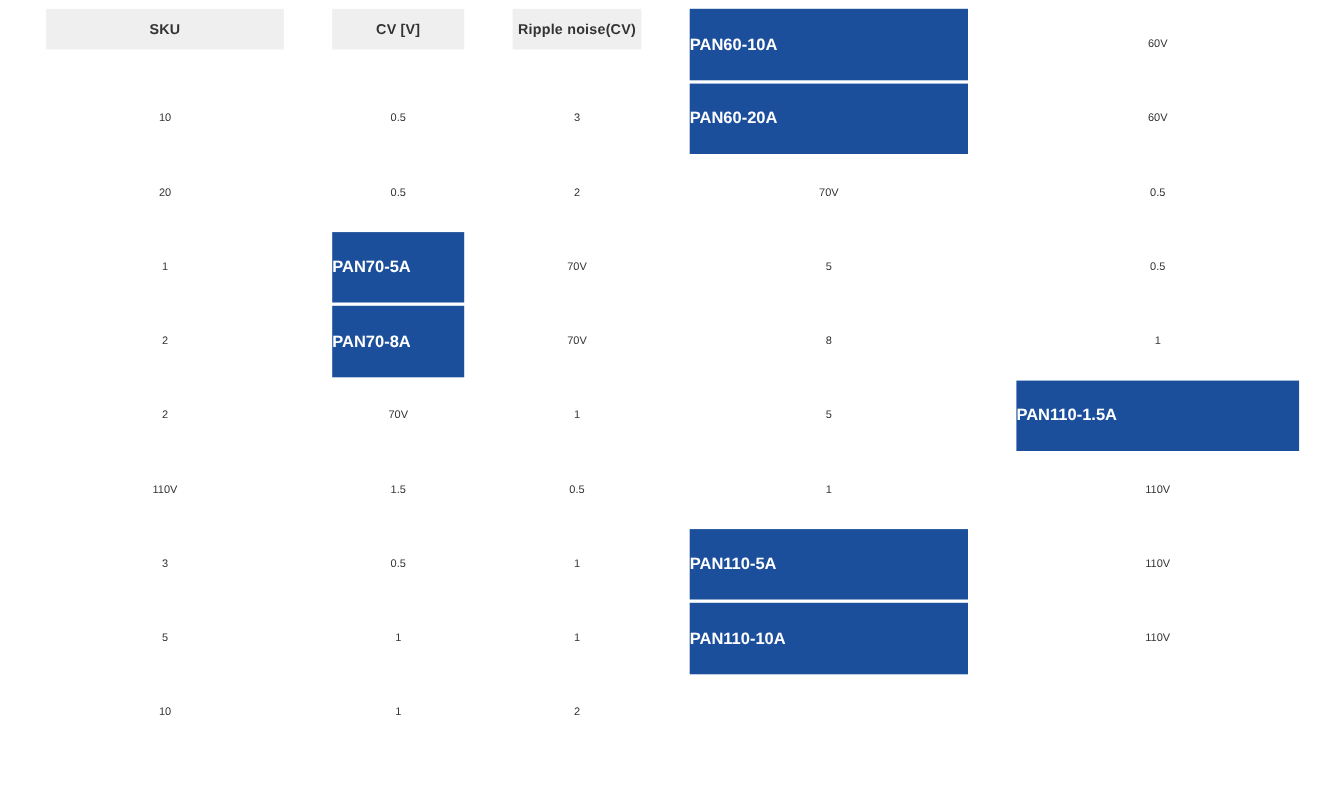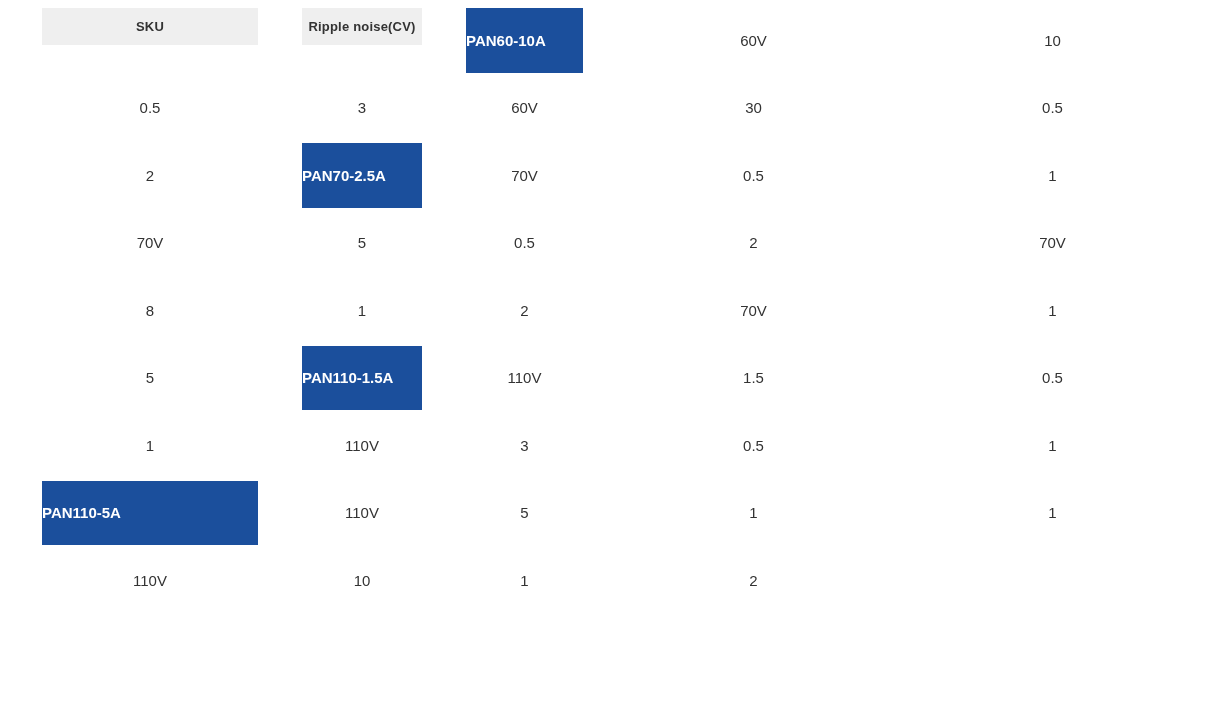--- a/index.html
+++ b/index.html
@@ -48,52 +48,55 @@
   .sku-cell {
     background: var(--sku-cell-bg);
     color: var(--sku-text);
     font-weight: 700;
     font-size: 15px;
     cursor: pointer;
   }
   .data-cell {
     justify-content: center;
     color: var(--body-text);
-    font-size: 15px;
+    font-size: 10px;
     background: transparent;
   }
 </style>
 </head>
 <body>
 
 <div class="spec-table">
   <div class="header-cell">SKU</div>
+  <div class="header-cell">CV [V]</div>
   <div class="header-cell">Ripple noise(CV)</div>
 
   <div class="cell sku-cell">PAN60-10A</div>
   <div class="cell data-cell">60V</div>
   <div class="cell data-cell">10</div>
   <div class="cell data-cell">0.5</div>
   <div class="cell data-cell">3</div>
 
+  <div class="cell sku-cell">PAN60-20A</div>
   <div class="cell data-cell">60V</div>
-  <div class="cell data-cell">30</div>
+  <div class="cell data-cell">20</div>
   <div class="cell data-cell">0.5</div>
   <div class="cell data-cell">2</div>
 
-  <div class="cell sku-cell">PAN70-2.5A</div>
   <div class="cell data-cell">70V</div>
   <div class="cell data-cell">0.5</div>
   <div class="cell data-cell">1</div>
 
+  <div class="cell sku-cell">PAN70-5A</div>
   <div class="cell data-cell">70V</div>
   <div class="cell data-cell">5</div>
   <div class="cell data-cell">0.5</div>
   <div class="cell data-cell">2</div>
 
+  <div class="cell sku-cell">PAN70-8A</div>
   <div class="cell data-cell">70V</div>
   <div class="cell data-cell">8</div>
   <div class="cell data-cell">1</div>
   <div class="cell data-cell">2</div>
 
   <div class="cell data-cell">70V</div>
   <div class="cell data-cell">1</div>
   <div class="cell data-cell">5</div>
 
   <div class="cell sku-cell">PAN110-1.5A</div>
@@ -106,17 +109,18 @@
   <div class="cell data-cell">3</div>
   <div class="cell data-cell">0.5</div>
   <div class="cell data-cell">1</div>
 
   <div class="cell sku-cell">PAN110-5A</div>
   <div class="cell data-cell">110V</div>
   <div class="cell data-cell">5</div>
   <div class="cell data-cell">1</div>
   <div class="cell data-cell">1</div>
 
+  <div class="cell sku-cell">PAN110-10A</div>
   <div class="cell data-cell">110V</div>
   <div class="cell data-cell">10</div>
   <div class="cell data-cell">1</div>
   <div class="cell data-cell">2</div>
 </div>
 
 </body></html>

